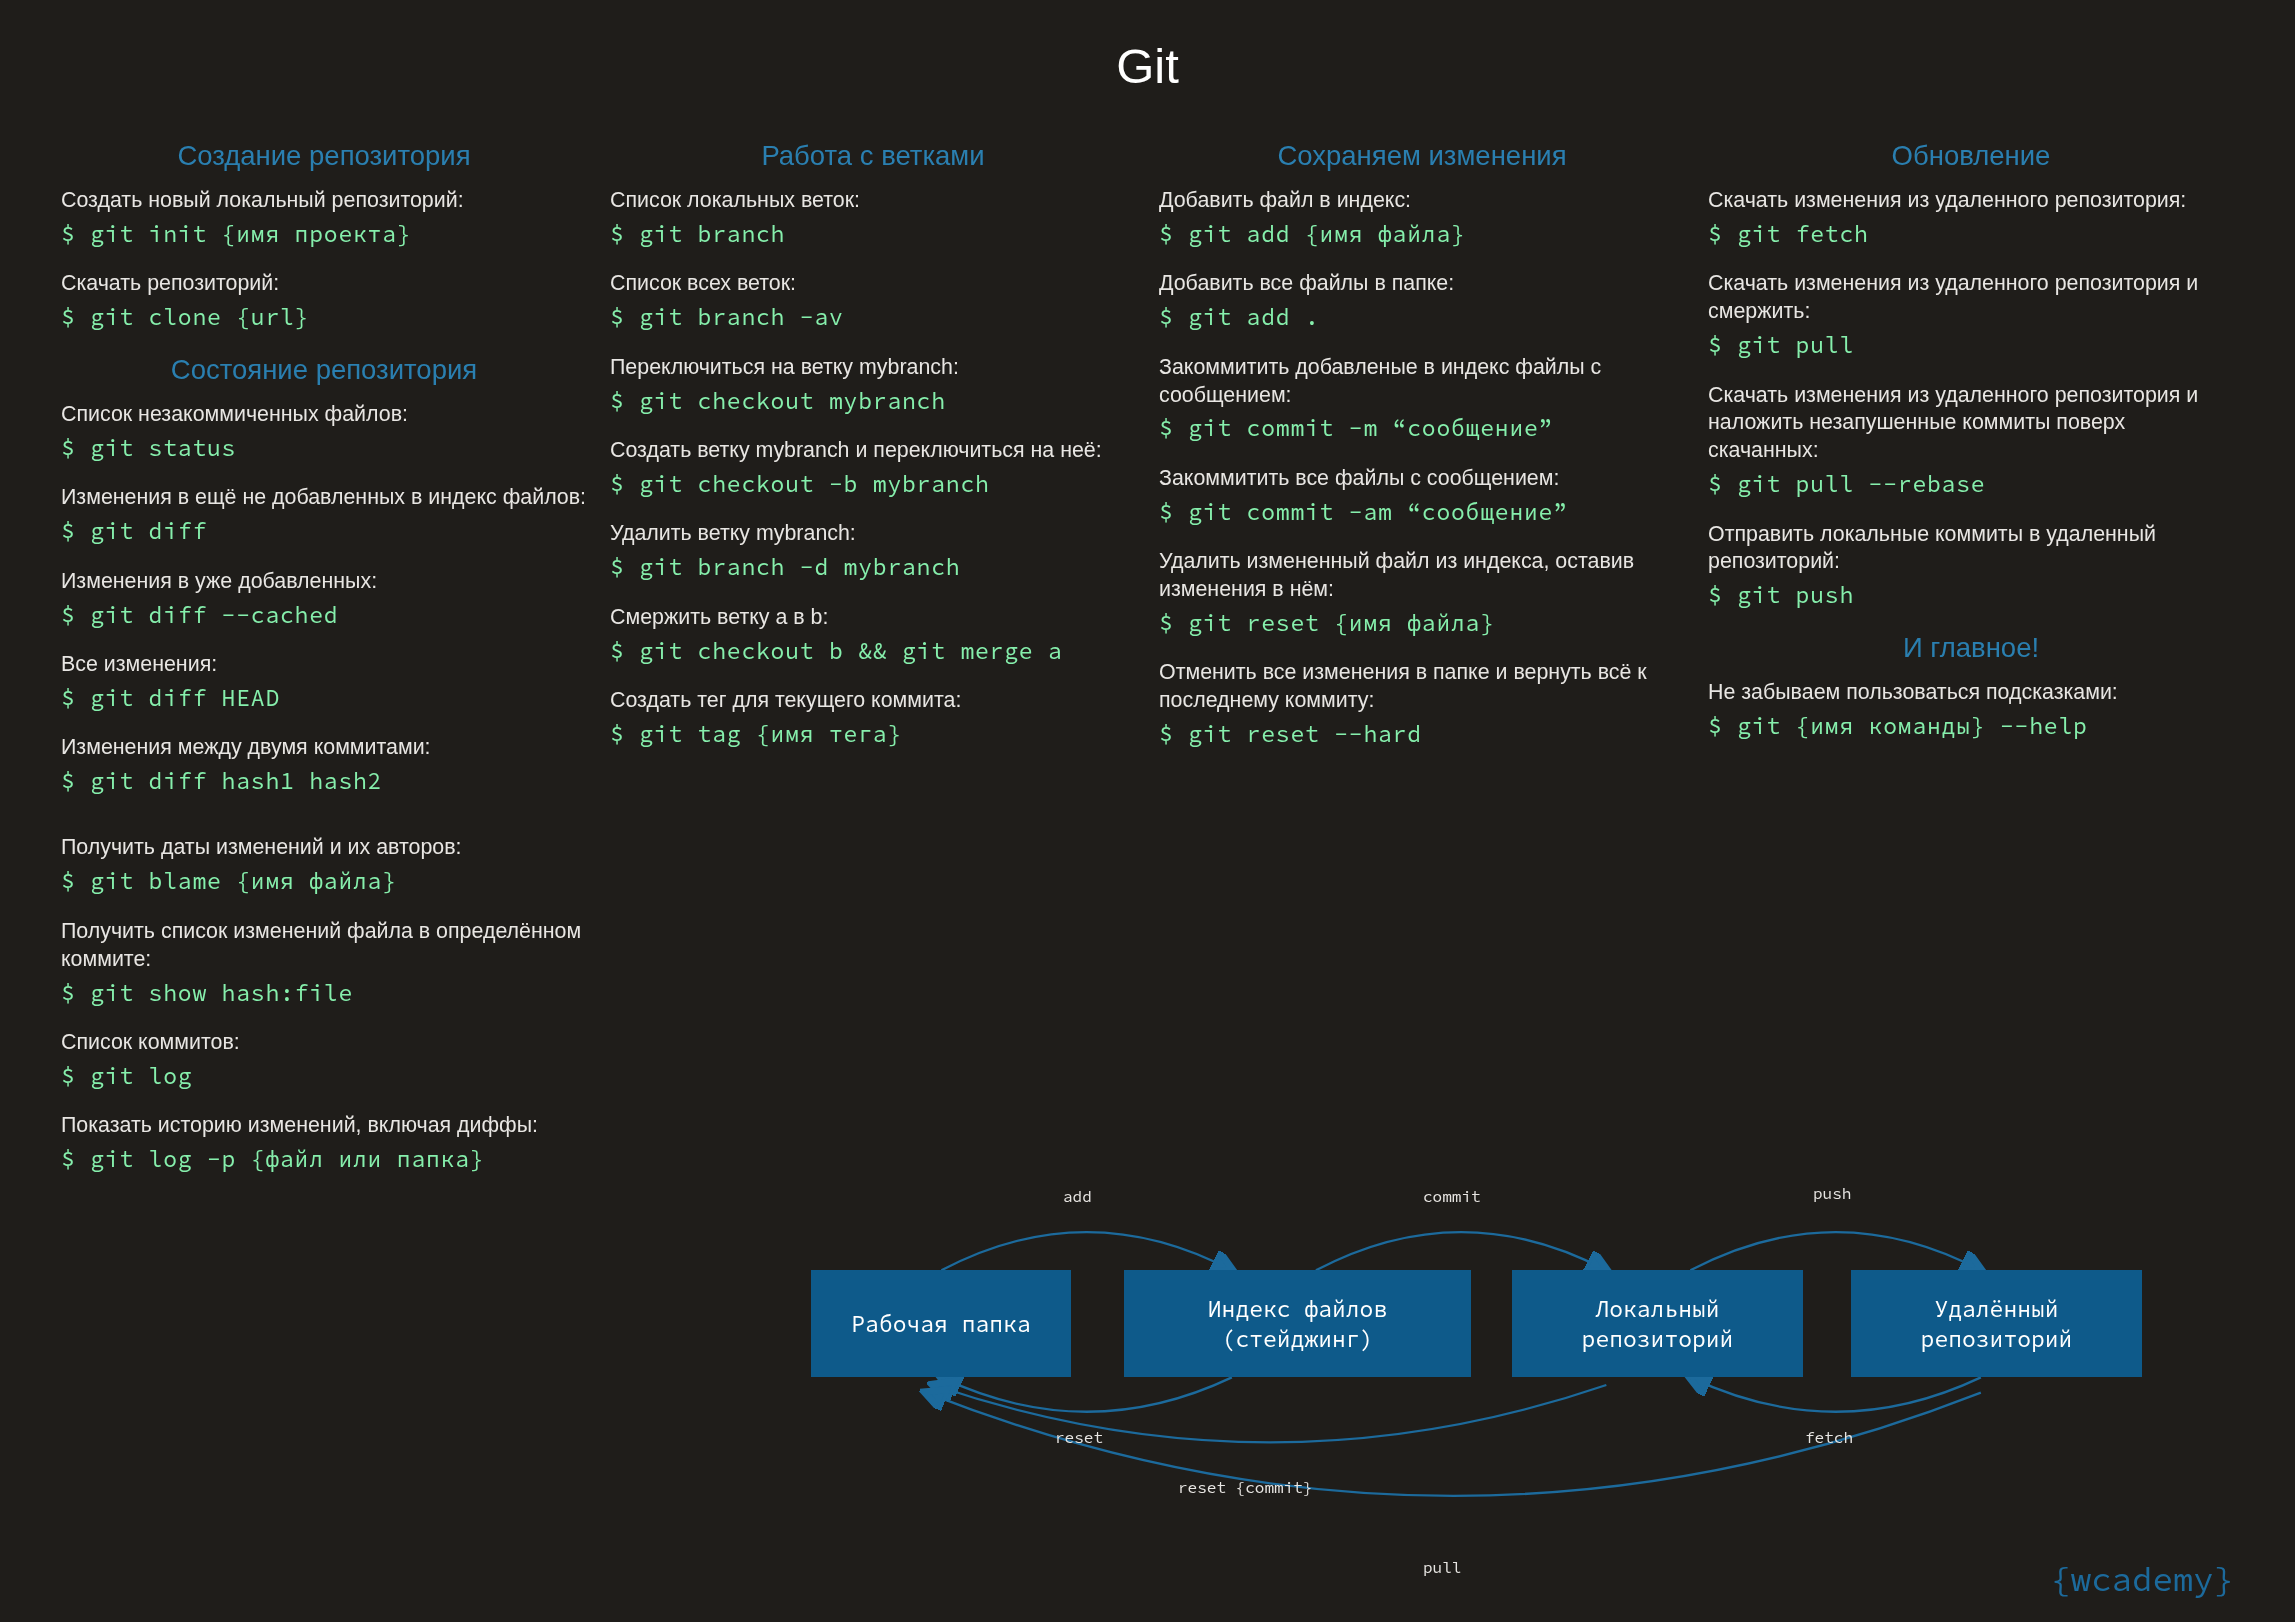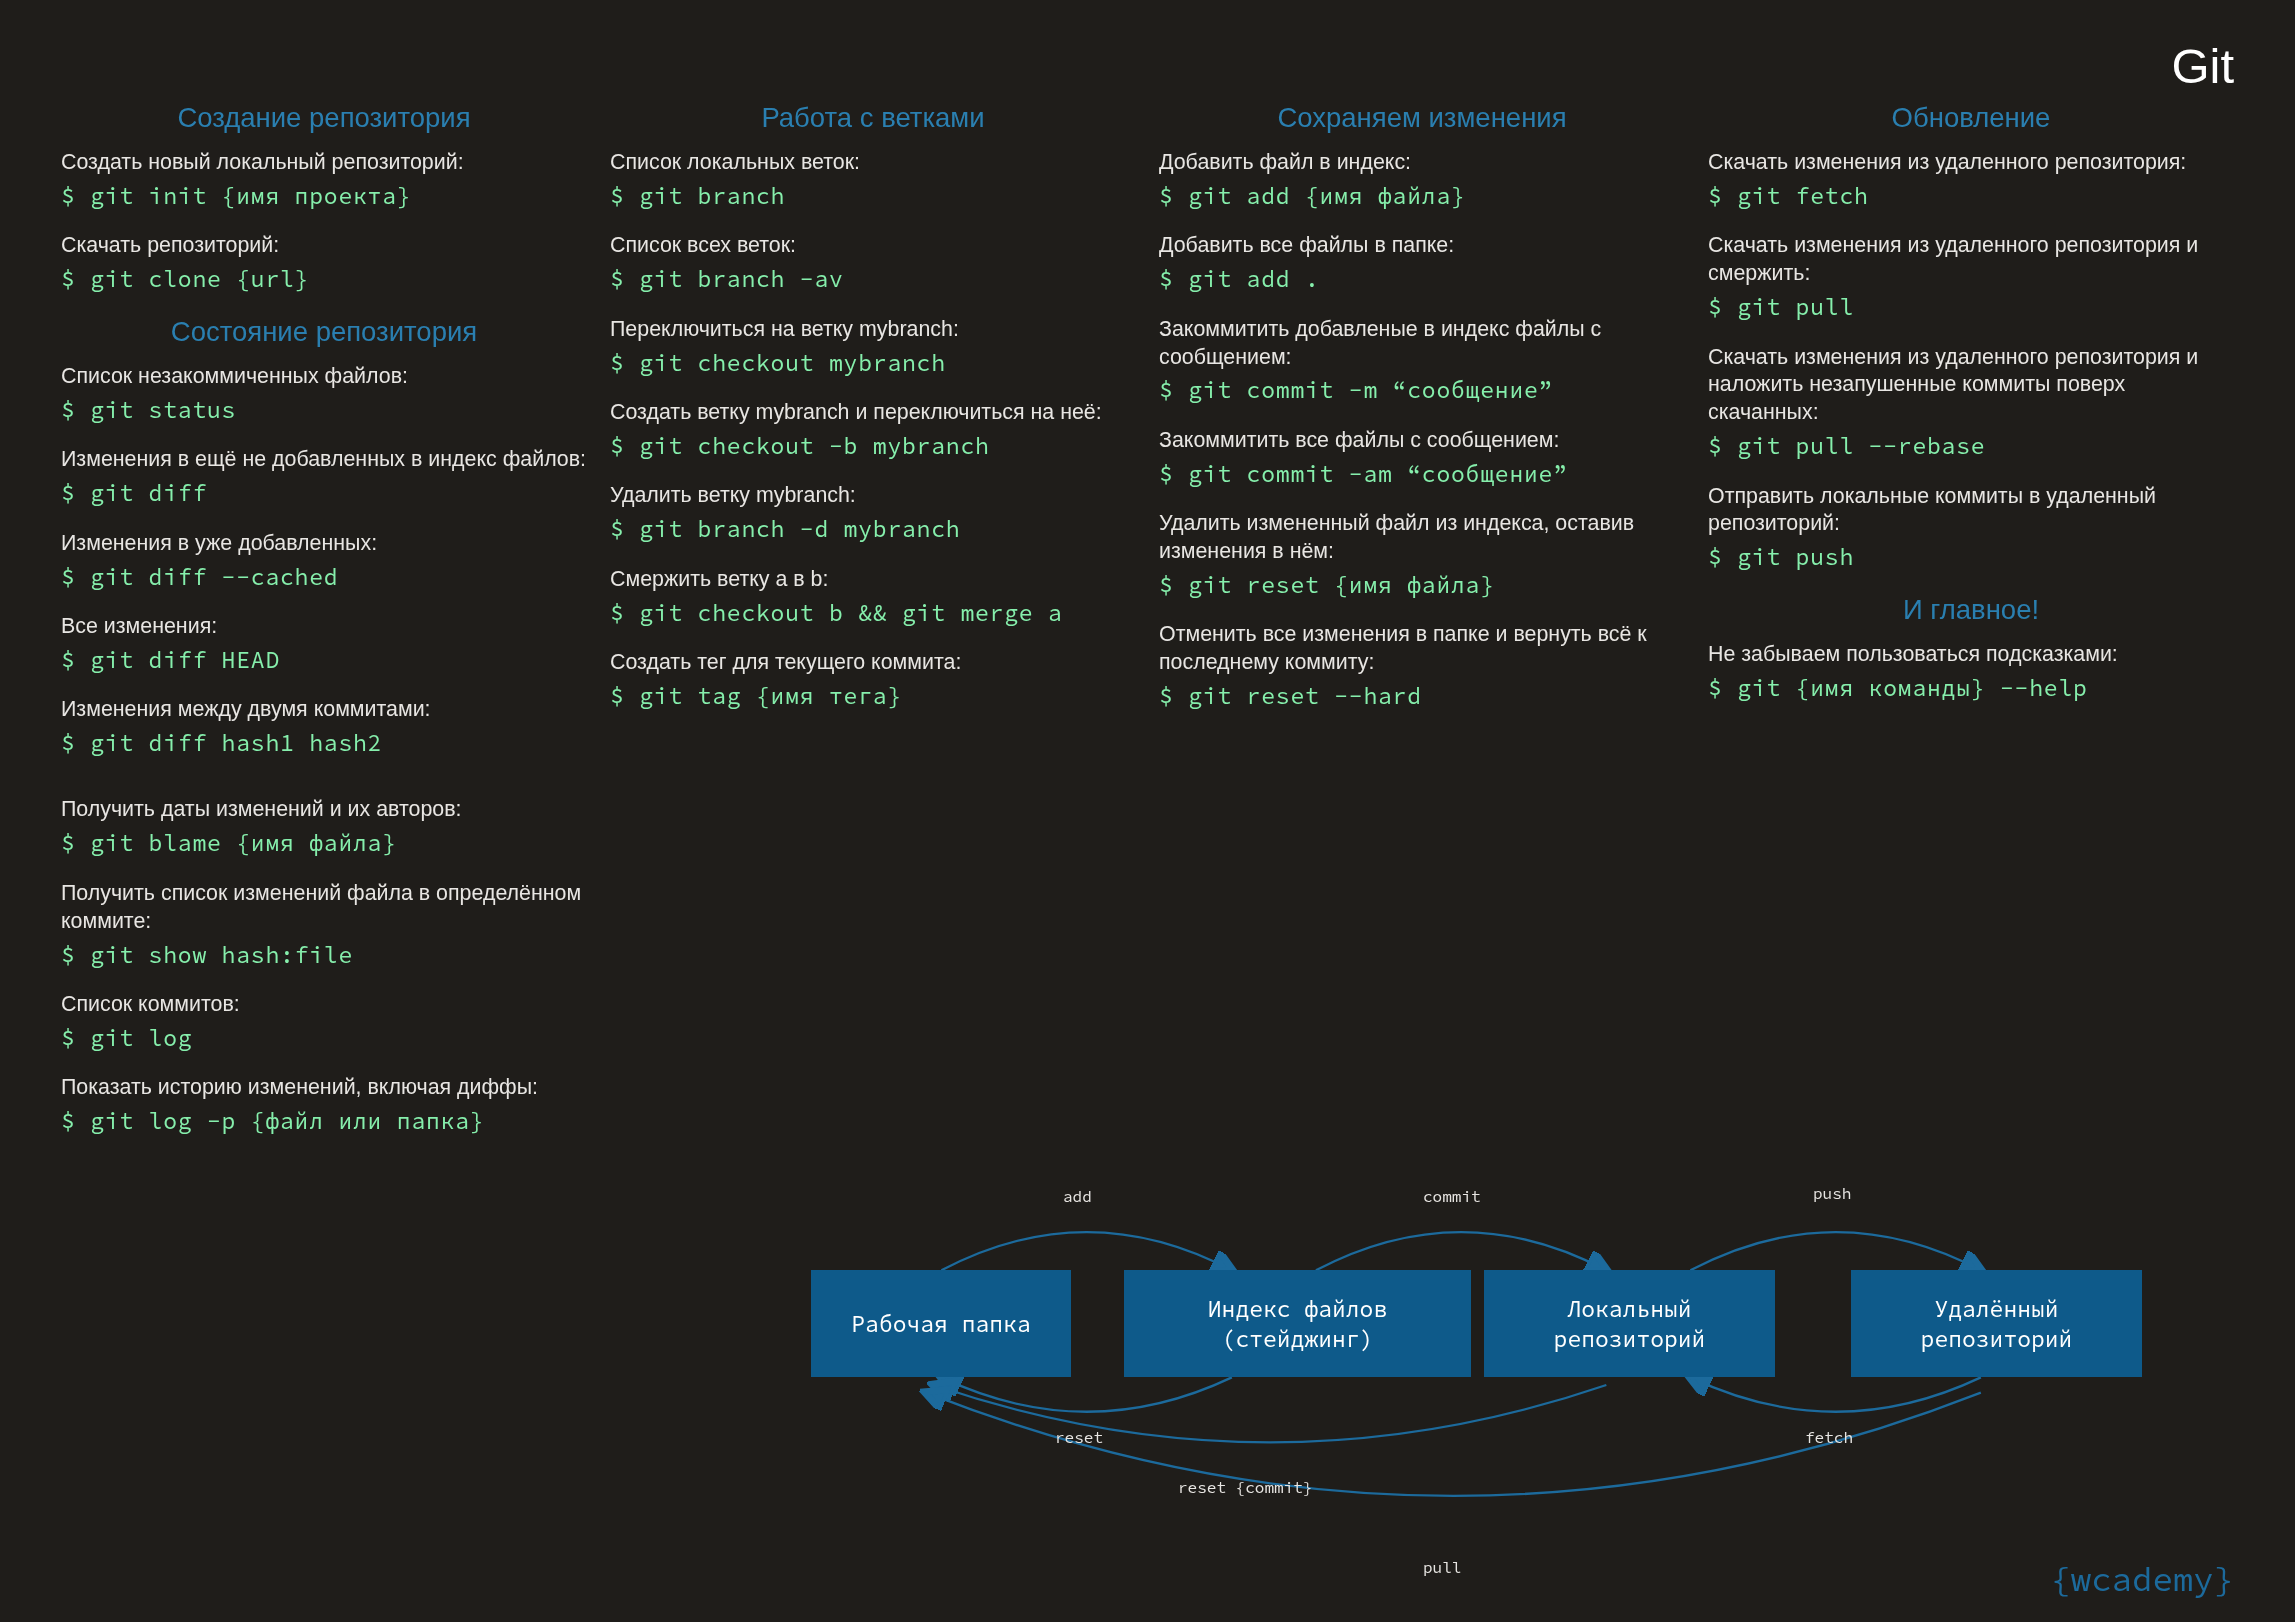--- a/index.html
+++ b/index.html
@@ -7,23 +7,24 @@
     background: #1f1d1a;
     color: #e8e6e3;
     font-family: "Helvetica Neue", Arial, sans-serif;
     width: 2295px;
     height: 1623px;
     padding: 38px 61px 31px 61px;
     position: relative;
     overflow: hidden;
   }
   .title {
-    text-align: right;
+    text-align: center;
     font-size: 49px;
     font-weight: 300;
+    margin-bottom: 38px;
     color: #ffffff;
   }
   .columns {
     display: flex;
     gap: 23px;
   }
   .col {
     flex: 1;
     min-width: 0;
   }
@@ -252,21 +253,21 @@
 
     <path d="M 1570 270 Q 1380 360 1190 270" marker-end="url(#ah)"></path>
 
     <path d="M 1080 280 Q 640 430 200 280" marker-end="url(#ah)"></path>
 
     <path d="M 1570 290 Q 880 560 190 290" marker-end="url(#ah)"></path>
   </svg>
 
   <div class="dbox" style="left:31px; top:99px; width:260px; height:107px;">Рабочая папка</div>
   <div class="dbox" style="left:344px; top:99px; width:347px; height:107px;">Индекс файлов (стейджинг)</div>
-  <div class="dbox" style="left:704px; top:99px; width:291px; height:107px;">Локальный репозиторий</div>
+  <div class="dbox" style="left:732px; top:99px; width:291px; height:107px;">Локальный репозиторий</div>
   <div class="dbox" style="left:1071px; top:99px; width:291px; height:107px;">Удалённый репозиторий</div>
 
   <div class="dlabel" style="left:283px; top:15.3px;">add</div>
   <div class="dlabel" style="left:643px; top:15.3px;">commit</div>
   <div class="dlabel" style="left:1033px; top:11.5px;">push</div>
   <div class="dlabel" style="left:275px; top:256px;">reset</div>
   <div class="dlabel" style="left:1025px; top:256px;">fetch</div>
   <div class="dlabel" style="left:398px; top:306px;">reset {commit}</div>
   <div class="dlabel" style="left:643px; top:386px;">pull</div>
 </div>

